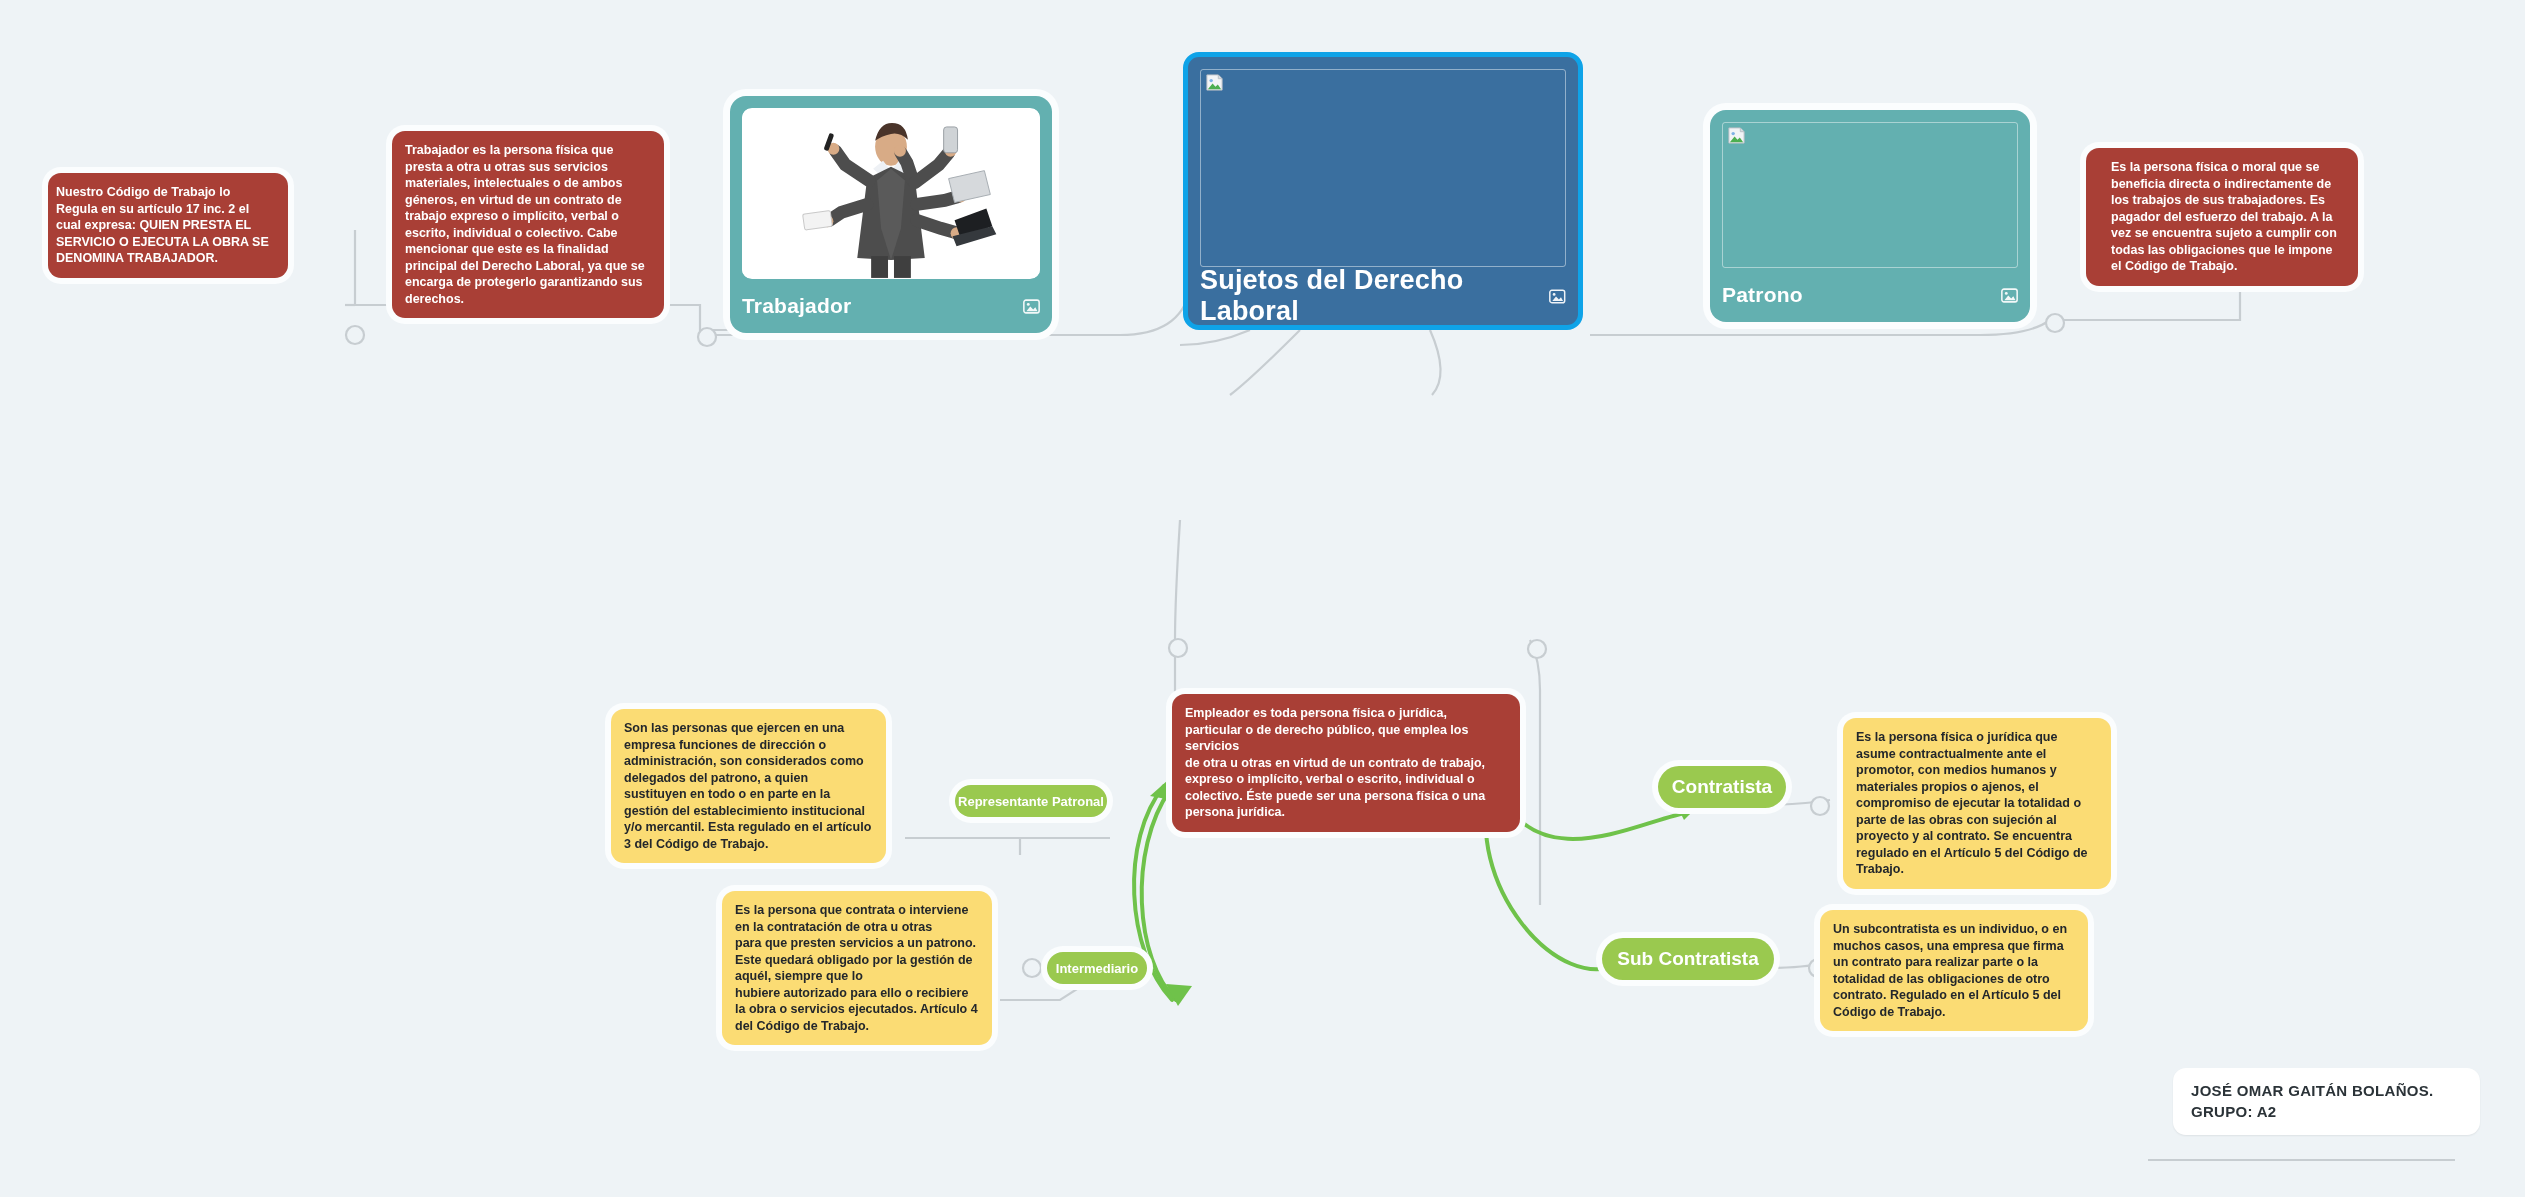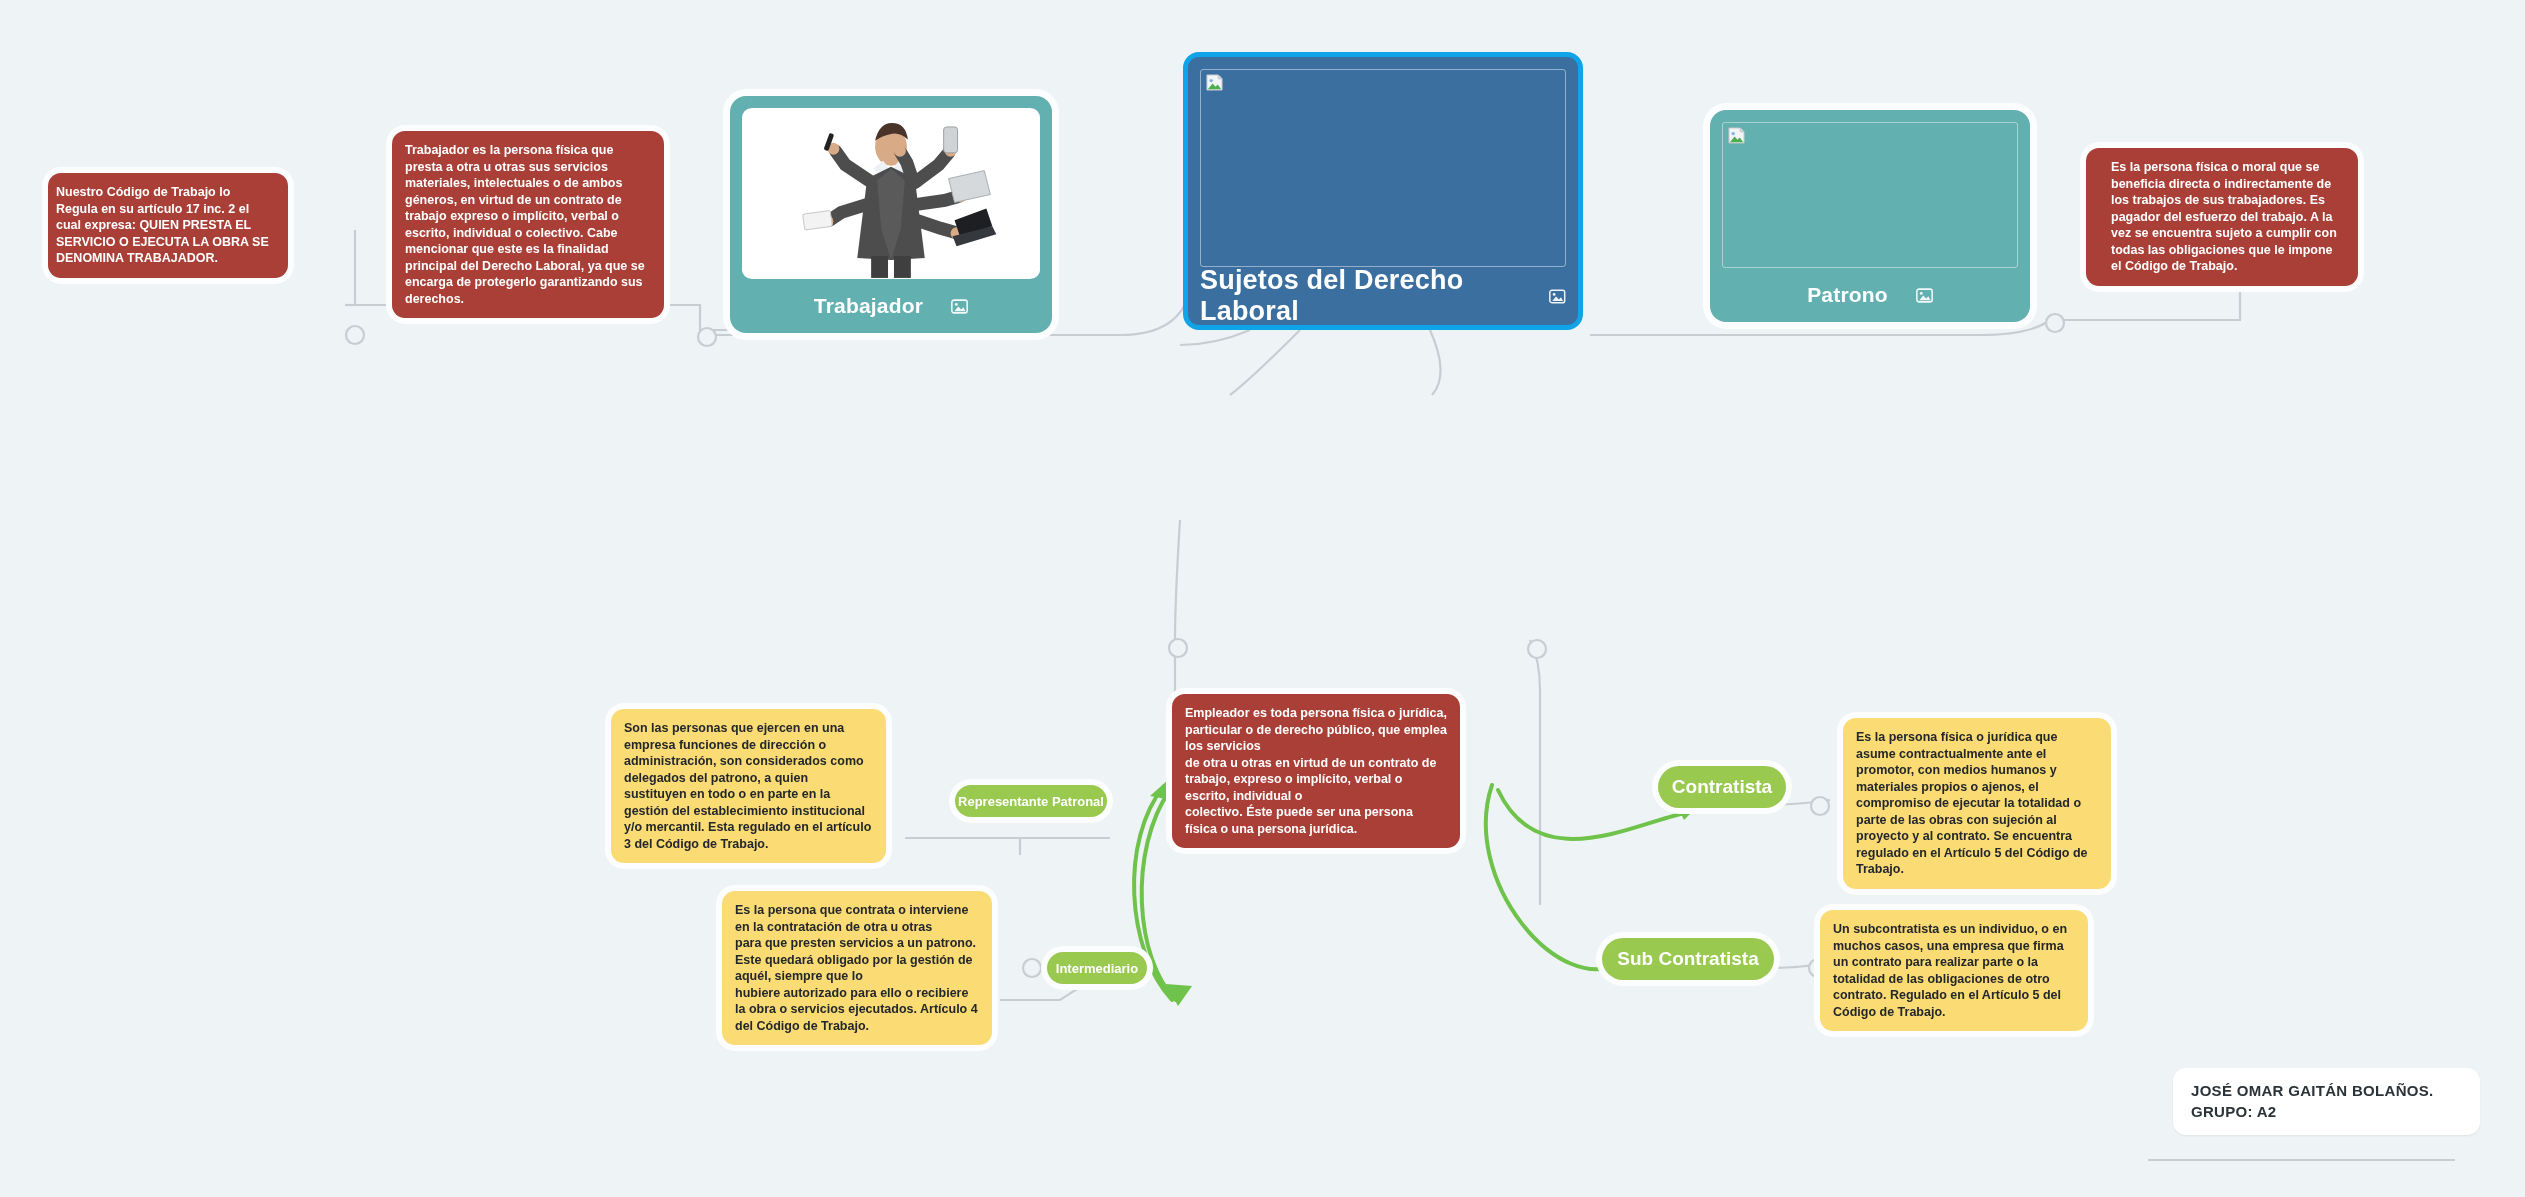--- a/index.html
+++ b/index.html
@@ -46,21 +46,21 @@
   .imgnode .thumb.photo {
     background: #ffffff;
     border: none;
     border-radius: 10px;
   }
   .imgnode .caption {
     flex: 0 0 auto;
     height: 54px;
     display: flex;
     align-items: center;
-    justify-content: center;
+    justify-content: space-between;
     gap: 28px;
     color: #ffffff;
     font-weight: bold;
     letter-spacing: .2px;
   }
   .imgnode .caption .img-glyph { opacity: .92; display: block; }
 
   
   .broken {
     position: absolute;
@@ -279,21 +279,21 @@
 
   <div class="note red" style="left:2086px; top:148px; width:272px;padding-left:25px;">Es la persona física o moral que se beneficia directa o indirectamente de los trabajos de sus trabajadores. Es pagador del esfuerzo del trabajo. A la vez se encuentra sujeto a cumplir con todas las obligaciones que le impone el Código de Trabajo.</div>
 
 
   <div class="note yellow" style="left:611px; top:709px; width:275px;">Son  las personas que ejercen en una empresa funciones de dirección o administración, son considerados como delegados del patrono, a quien sustituyen en todo o en parte en la gestión del establecimiento institucional y/o mercantil. Esta regulado en el artículo 3 del Código de Trabajo.</div>
 
   <div class="note yellow" style="left:722px; top:891px; width:270px;">Es la persona que contrata o interviene en la contratación de otra u otras
 para que presten servicios a un patrono. Este quedará obligado por la gestión de aquél, siempre que lo
 hubiere autorizado para ello o recibiere la obra o servicios ejecutados. Artículo 4 del Código de Trabajo.</div>
 
-  <div class="note red" style="left:1172px; top:694px; width:288px;">Empleador es toda persona física o jurídica, particular o de derecho público, que emplea los servicios
+  <div class="note red" style="left:1172px; top:694px; width:348px;">Empleador es toda persona física o jurídica, particular o de derecho público, que emplea los servicios
 de otra u otras en virtud de un contrato de trabajo, expreso o implícito, verbal o escrito, individual o
 colectivo. Éste puede ser una persona física o una persona jurídica.</div>
 
   <div class="note yellow" style="left:1843px; top:718px; width:268px;">Es la persona física o jurídica que asume contractualmente ante el promotor, con medios humanos y materiales propios o ajenos, el compromiso de ejecutar la totalidad o parte de las obras con sujeción al proyecto y al contrato. Se encuentra regulado en el Artículo 5 del Código de Trabajo.</div>
 
   <div class="note yellow" style="left:1820px; top:910px; width:268px;">Un subcontratista es un individuo, o en muchos casos, una empresa que firma un contrato para realizar parte o la totalidad de las obligaciones de otro contrato. Regulado en el Artículo 5 del Código de Trabajo.</div>
 
   <div class="pill" style="left:955px; top:765px; width:152px; height:32px; font-size:13px;margin-top:20px;">Representante Patronal</div>
 
   <div class="pill" style="left:1047px; top:952px; width:100px; height:32px; font-size:13px;">Intermediario</div>

